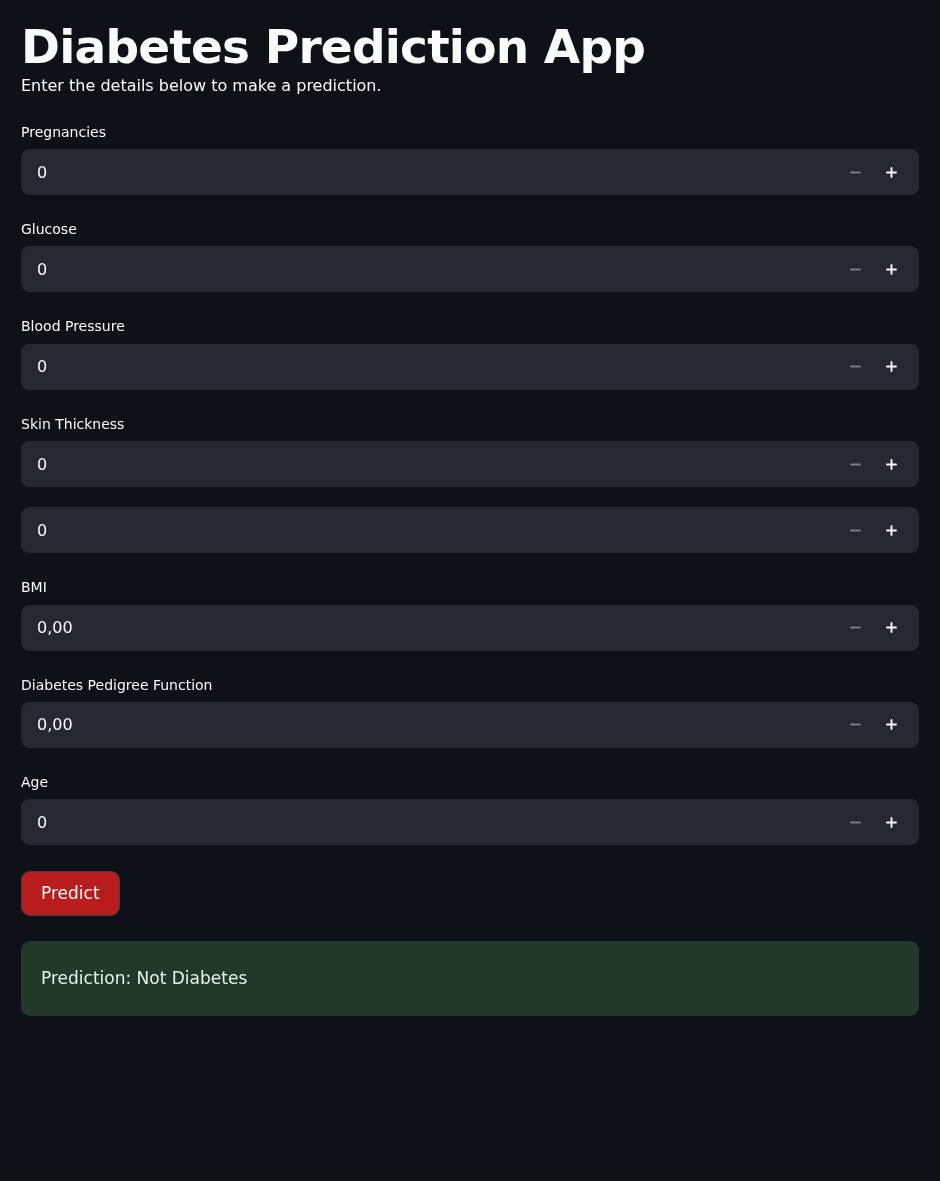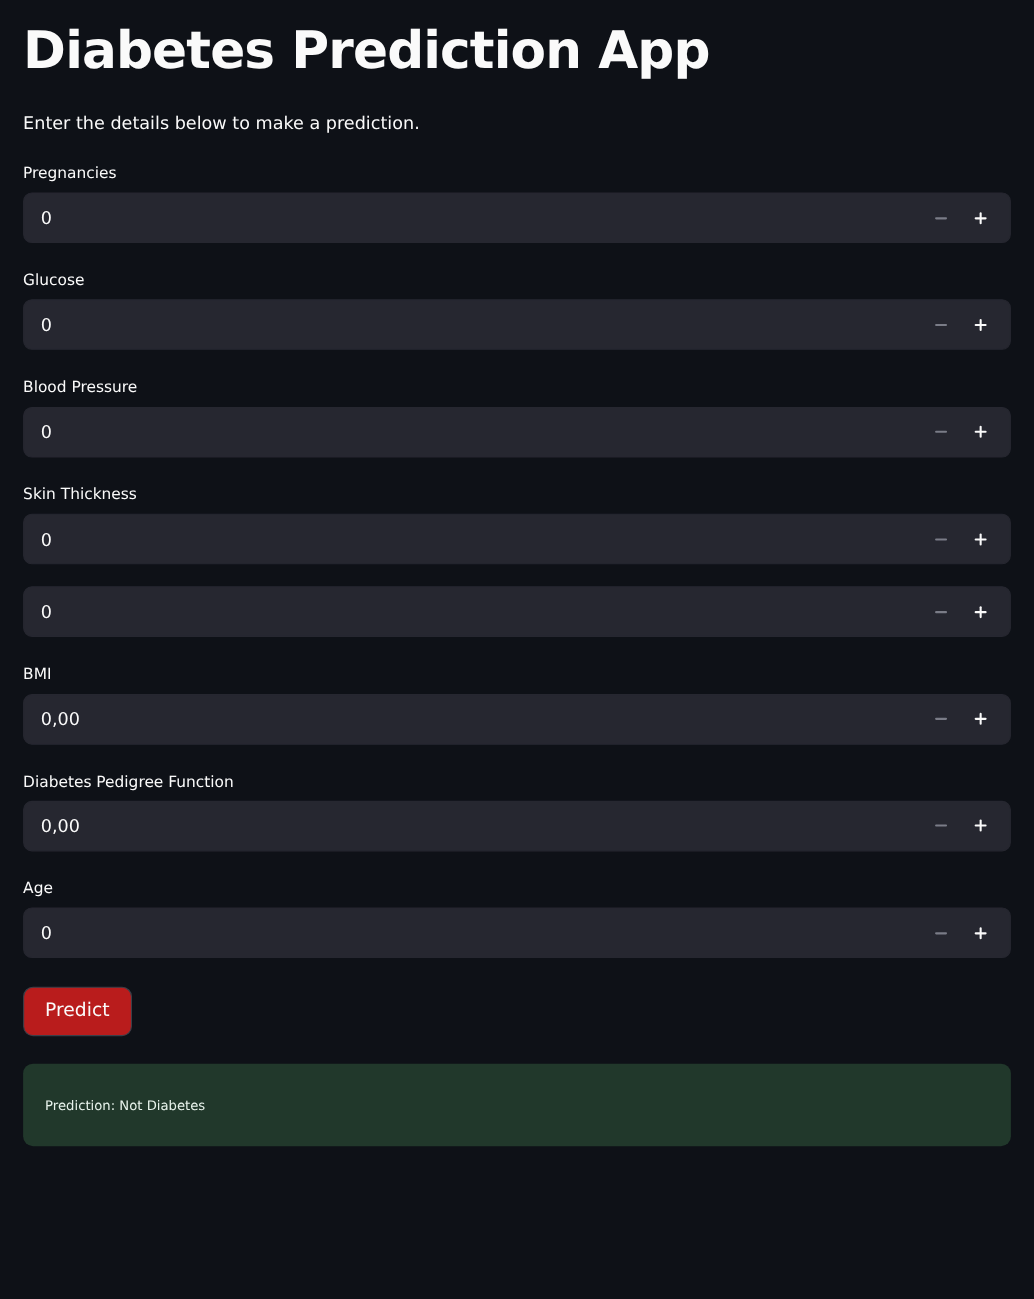--- a/index.html
+++ b/index.html
@@ -28,21 +28,20 @@
     color: #fafafa;
     letter-spacing: -0.8px;
     line-height: 1.12;
     padding-top: 21px;
   }
 
   .page-caption {
     font-size: 16px;
     font-weight: 400;
     color: #fafafa;
-    margin-top: 26px;
     line-height: 1.5;
   }
 
   
   .field {
     margin-top: 20px;
   }
 
   .field-label {
     font-size: 14px;
@@ -128,21 +127,21 @@
     margin-top: 25px;
     background: #21382b;
     border-radius: 9px;
     padding: 19px 20px;
     min-height: 75px;
     display: flex;
     align-items: center;
   }
 
   .alert-text {
-    font-size: 12px;
+    font-size: 17px;
     font-weight: 400;
     color: #e8f3ec;
     line-height: 1.5;
   }
 </style>
 </head>
 <body>
 
 <div class="app">
 

